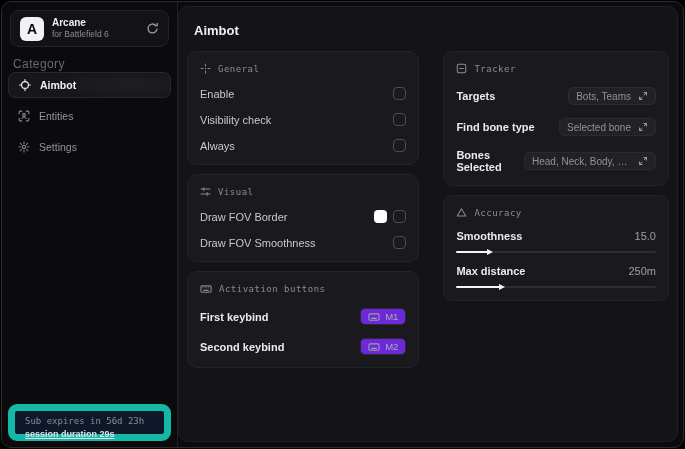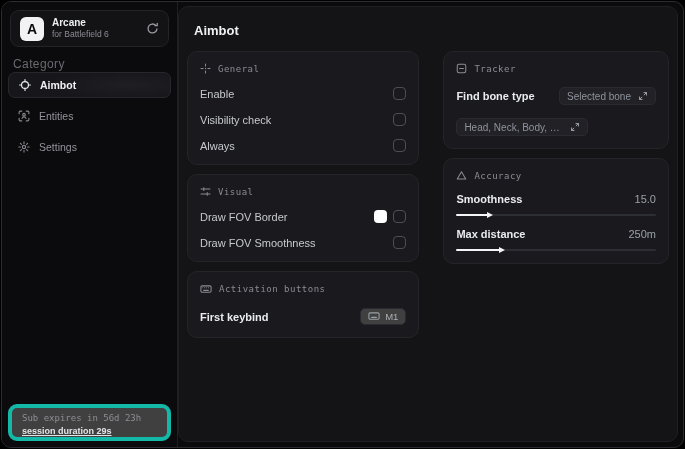--- a/index.html
+++ b/index.html
@@ -27,21 +27,21 @@
   .nav{position:absolute;left:6px;right:6px;top:70px;}
   .nav-item{display:flex;align-items:center;gap:9px;height:26px;padding:0 10px;border-radius:7px;
     font-size:10.5px;color:#93939b;margin-bottom:5px;}
   .nav-item .ic{display:flex;color:#86868e;}
   .nav-item.active{
     background:radial-gradient(120px 20px at 75% 50%, #1e1e23 0%, #17171b 70%);
     border:1px solid #27272d;color:#f0f1f3;font-weight:bold;}
   .nav-item.active .ic{color:#e8e9eb;}
   .sub-card{
     position:absolute;left:6px;right:6px;bottom:6px;height:37px;
-    background:#404040;border:4px solid #14b8a6;border-radius:9px;
+    background:#0f172a;border:7px solid #14b8a6;border-radius:9px;
     padding:5px 10px;line-height:1.3;
   }
   .sub-line1{font-family:"DejaVu Sans Mono",monospace;font-size:9px;color:#8d8d95;}
   .sub-line2{font-size:9px;font-weight:bold;color:#e3e4e7;margin-top:1px;text-decoration:underline;}
   
   .main{
     position:absolute;left:176px;top:4px;right:5px;bottom:5px;
     background:#141417;border:1px solid #1f1f25;border-radius:10px;
     padding:8px;
   }
@@ -55,21 +55,21 @@
   }
   .card-head{display:flex;align-items:center;gap:7px;color:#8b8b93;
     font-family:"DejaVu Sans Mono",monospace;font-size:9px;letter-spacing:.5px;}
   .card-head .ic{display:flex;color:#8b8b93;}
   .row{display:flex;align-items:center;justify-content:space-between;margin-top:13px;}
   .row-label{font-size:11px;color:#c6c9cd;}
   .row-label.strong{font-weight:bold;color:#e9ebee;}
   .right-group{display:flex;align-items:center;gap:6px;}
   .checkbox{width:13px;height:13px;border:1.5px solid #4d4d57;border-radius:4px;background:transparent;}
   .swatch{width:13px;height:13px;border-radius:4px;}
-  .keybtn{display:flex;align-items:flex-end;gap:5px;background:#404040;border:1px solid #2a2a30;
+  .keybtn{display:flex;align-items:flex-start;gap:5px;background:#6d28d9;border:1px solid #2a2a30;
     border-radius:5px;padding:2px 7px;font-size:9.5px;color:#abb0b6;height:17px;}
   .keybtn .ic{display:flex;color:#9aa0a6;}
   .selectbtn{display:flex;align-items:center;gap:7px;background:#212126;border:1px solid #2a2a30;
     border-radius:5px;padding:2px 7px;font-size:10px;color:#8f939b;height:18px;max-width:150px;}
   .selectbtn .txt{white-space:nowrap;overflow:hidden;text-overflow:ellipsis;}
   .selectbtn .ic{display:flex;color:#9aa0a6;flex:none;}
   
   .slider-group{margin-top:12px;}
   .slider-head{display:flex;justify-content:space-between;align-items:center;}
   .slider-value{font-size:11px;color:#9aa0a7;}
@@ -208,47 +208,71 @@
             <span class="keybtn">
               <span class="ic">
                 <svg width="12" height="12" viewBox="0 0 16 16" fill="none" stroke="currentColor" stroke-width="1.4">
                   <rect x="1.2" y="3.8" width="13.6" height="8.4" rx="1.6"></rect>
                   <path d="M4.8 9.8h6.4" stroke-linecap="round"></path>
                 </svg>
               </span>
               <span>M1</span>
             </span>
           </div>
+          <div class="row">
+            <span class="row-label strong">Second keybind</span>
+            <span class="keybtn">
+              <span class="ic">
+                <svg width="12" height="12" viewBox="0 0 16 16" fill="none" stroke="currentColor" stroke-width="1.4">
+                  <rect x="1.2" y="3.8" width="13.6" height="8.4" rx="1.6"></rect>
+                  <path d="M4.8 9.8h6.4" stroke-linecap="round"></path>
+                </svg>
+              </span>
+              <span>M2</span>
+            </span>
+          </div>
         </div>
       </div>
 
       <div class="col-right">
 
         <div class="card">
           <div class="card-head">
             <span class="ic">
               <svg width="11" height="11" viewBox="0 0 16 16" fill="none" stroke="currentColor" stroke-width="1.5">
                 <rect x="1.8" y="1.8" width="12.4" height="12.4" rx="2.4"></rect>
                 <path d="M5.2 8h5.6" stroke-linecap="round"></path>
               </svg>
             </span>
             <span>Tracker</span>
           </div>
           <div class="row">
+            <span class="row-label strong">Targets</span>
+            <span class="selectbtn">
+              <span class="txt">Bots, Teams</span>
+              <span class="ic">
+                <svg width="10" height="10" viewBox="0 0 16 16" fill="none" stroke="currentColor" stroke-width="1.6" stroke-linecap="round">
+                  <path d="M9.5 2.5h4v4M6.5 13.5h-4v-4M13.5 2.5 9.8 6.2M2.5 13.5l3.7-3.7"></path>
+                </svg>
+              </span>
+            </span>
+          </div>
+          <div class="row">
             <span class="row-label strong">Find bone type</span>
             <span class="selectbtn">
               <span class="txt">Selected bone</span>
               <span class="ic">
                 <svg width="10" height="10" viewBox="0 0 16 16" fill="none" stroke="currentColor" stroke-width="1.6" stroke-linecap="round">
                   <path d="M9.5 2.5h4v4M6.5 13.5h-4v-4M13.5 2.5 9.8 6.2M2.5 13.5l3.7-3.7"></path>
                 </svg>
               </span>
             </span>
           </div>
           <div class="row">
+            <span class="row-label strong">Bones Selected</span>
             <span class="selectbtn" style="max-width:132px;">
               <span class="txt">Head, Neck, Body, Pe...</span>
               <span class="ic">
                 <svg width="10" height="10" viewBox="0 0 16 16" fill="none" stroke="currentColor" stroke-width="1.6" stroke-linecap="round">
                   <path d="M9.5 2.5h4v4M6.5 13.5h-4v-4M13.5 2.5 9.8 6.2M2.5 13.5l3.7-3.7"></path>
                 </svg>
               </span>
             </span>
           </div>
         </div>

